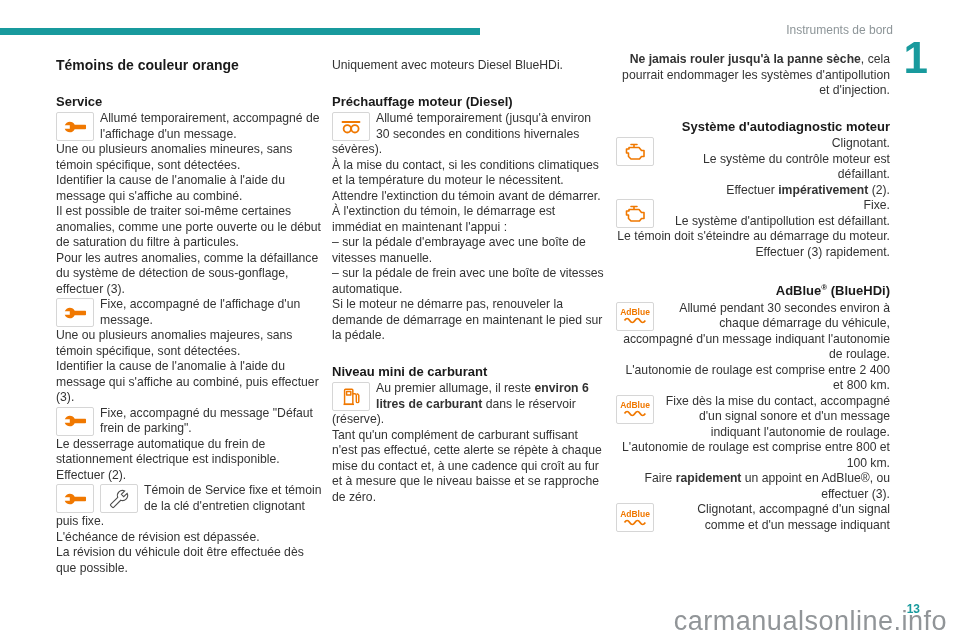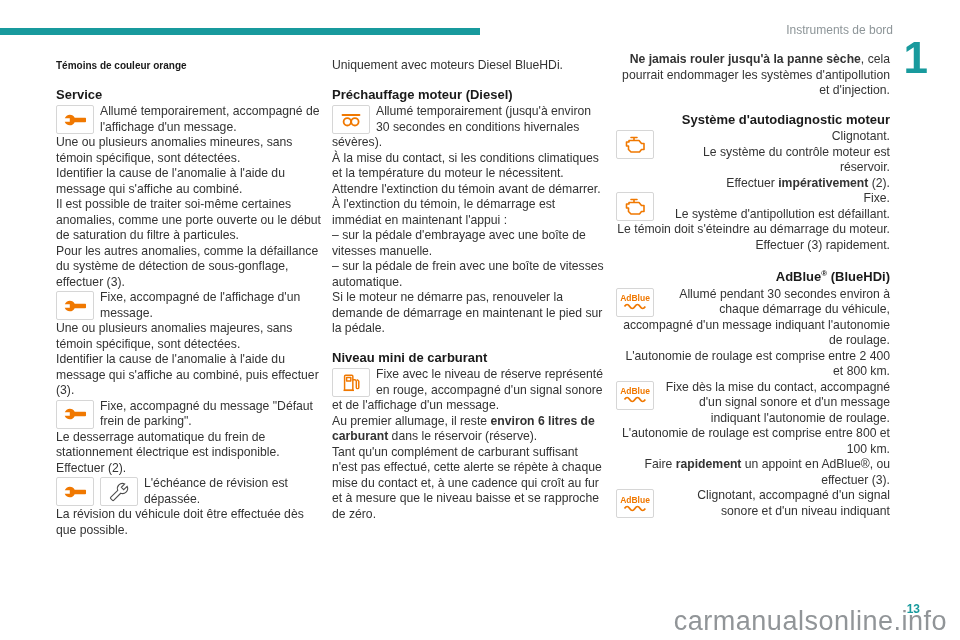--- a/index.html
+++ b/index.html
@@ -7,22 +7,22 @@
         font-family:"Liberation Sans",sans-serif;color:#333;}
   .topbar{position:absolute;left:0;top:28px;width:480px;height:7px;background:#189a9d;}
   .running-header{position:absolute;top:23px;right:67px;font-size:12px;color:#8d9598;}
   .chapter-num{position:absolute;top:36px;right:32px;font-size:44px;font-weight:800;
                color:#189a9d;line-height:1;}
   .col{position:absolute;font-size:12.2px;line-height:15.5px;color:#333;}
   .col-1{left:56px;top:58px;width:268px;}
   .col-2{left:332px;top:58px;width:274px;}
   .col-3{left:616px;top:52px;width:274px;text-align:right;}
   .col p{margin:0;}
-  .doc-title{font-size:10px;font-weight:bold;color:#1a1a1a;margin:0 0 8px 0;clear:both;}
-  .sec-h{font-size:13px;font-weight:bold;color:#1a1a1a;margin:13px 0 2px 0;clear:both;}
+  .doc-title{font-size:14px;font-weight:bold;color:#1a1a1a;margin:0 0 8px 0;clear:both;}
+  .sec-h{font-size:13px;font-weight:bold;color:#1a1a1a;margin:20px 0 2px 0;clear:both;}
   .block{clear:both;}
   .iconbox{float:left;width:38px;height:29px;margin:1px 6px 0 0;border:1px solid #d6d6d6;
            border-radius:2px;background:#fff;box-sizing:border-box;
            display:flex;align-items:center;justify-content:center;}
   b{font-weight:bold;}
   .sup{font-size:8px;vertical-align:super;}
   .page-number{position:absolute;top:602px;right:40px;font-size:12px;font-weight:bold;
                color:#189a9d;z-index:1;}
   .watermark{position:absolute;bottom:3px;right:13px;font-size:27px;color:rgba(139,143,146,0.95);
              z-index:2;letter-spacing:0.5px;}
@@ -79,20 +79,21 @@
       <span class="iconbox">
         <svg width="24" height="24" viewBox="0 0 24 24" aria-hidden="true">
           <path d="M22.7 19l-9.1-9.1c.9-2.3.4-5-1.5-6.9-2-2-5-2.4-7.4-1.3L9 6 6 9 1.6 4.7C.4 7.1.9 10.1 2.9 12.1c1.9 1.9 4.6 2.4 6.9 1.5l9.1 9.1c.4.4 1 .4 1.4 0l2.3-2.3c.5-.4.5-1.1.1-1.4z" fill="#f07800" transform="translate(12 12) scale(0.82) rotate(-45) translate(-12 -12)"></path>
         </svg>
       </span>
       <span class="iconbox">
         <svg width="24" height="24" viewBox="0 0 24 24" aria-hidden="true">
           <path d="M22.7 19l-9.1-9.1c.9-2.3.4-5-1.5-6.9-2-2-5-2.4-7.4-1.3L9 6 6 9 1.6 4.7C.4 7.1.9 10.1 2.9 12.1c1.9 1.9 4.6 2.4 6.9 1.5l9.1 9.1c.4.4 1 .4 1.4 0l2.3-2.3c.5-.4.5-1.1.1-1.4z" fill="#ffffff" stroke="#4d4d4d" stroke-width="1.4" transform="translate(12 12) scale(-0.78,0.78) translate(-12 -12)"></path>
         </svg>
       </span>
+      <p>Témoin de Service fixe et témoin de la clé d'entretien clignotant puis fixe.</p>
       <p>L'échéance de révision est dépassée.</p>
       <p>La révision du véhicule doit être effectuée dès que possible.</p>
     </div>
   </div>
 
   <div class="col col-2">
     <p>Uniquement avec moteurs Diesel BlueHDi.</p>
     <h3 class="sec-h">Préchauffage moteur (Diesel)</h3>
 
     <div class="block">
@@ -116,40 +117,39 @@
 
     <div class="block">
       <span class="iconbox">
         <svg width="22" height="22" viewBox="0 0 24 24" fill="none" stroke="#f07800" stroke-width="1.6" stroke-linejoin="round" aria-hidden="true">
           <rect x="5" y="3.5" width="9" height="16.5" rx="1"></rect>
           <rect x="7.2" y="6" width="4.6" height="3.8"></rect>
           <path d="M14 8.5h2c1 0 1.8.8 1.8 1.8v6.5c0 1.8 2.7 1.8 2.7 0V10l-1.8-1.8"></path>
           <path d="M3.8 20h11.5"></path>
         </svg>
       </span>
-      <p>Fixe avec le niveau de réserve représenté en rouge, accompagné d'un signal sonore et de l'affichage d'un message.</p>
       <p><span>Au premier allumage, il reste </span><b>environ 6 litres de carburant</b><span> dans le réservoir (réserve).</span></p>
       <p>Tant qu'un complément de carburant suffisant n'est pas effectué, cette alerte se répète à chaque mise du contact et, à une cadence qui croît au fur et à mesure que le niveau baisse et se rapproche de zéro.</p>
     </div>
   </div>
 
   <div class="col col-3">
     <p><b>Ne jamais rouler jusqu'à la panne sèche</b><span>, cela pourrait endommager les systèmes d'antipollution et d'injection.</span></p>
 
     <h3 class="sec-h">Système d'autodiagnostic moteur</h3>
 
     <div class="block">
       <span class="iconbox">
         <svg width="24" height="24" viewBox="0 0 24 24" fill="none" stroke="#f07800" stroke-width="1.6" stroke-linejoin="round" stroke-linecap="round" aria-hidden="true">
           <path d="M8 4.5h6M11 4.5V7"></path>
           <path d="M6 7.5h10l2.5 3H21v6h-2.5l-2 2.5H8l-2.5-2.5v-3.5h-2v-4H6z"></path>
         </svg>
       </span>
       <p>Clignotant.</p>
-      <p>Le système du contrôle moteur est réservoir.</p>
+      <p>Le système du contrôle moteur est défaillant.</p>
       <p><span>Effectuer </span><b>impérativement</b><span> (2).</span></p>
     </div>
 
     <div class="block">
       <span class="iconbox">
         <svg width="24" height="24" viewBox="0 0 24 24" fill="none" stroke="#f07800" stroke-width="1.6" stroke-linejoin="round" stroke-linecap="round" aria-hidden="true">
           <path d="M8 4.5h6M11 4.5V7"></path>
           <path d="M6 7.5h10l2.5 3H21v6h-2.5l-2 2.5H8l-2.5-2.5v-3.5h-2v-4H6z"></path>
         </svg>
       </span>
@@ -184,19 +184,19 @@
       <p><span>Faire </span><b>rapidement</b><span> un appoint en AdBlue®, ou effectuer (3).</span></p>
     </div>
 
     <div class="block">
       <span class="iconbox">
         <svg width="32" height="24" viewBox="0 0 32 24" aria-hidden="true">
           <text x="16" y="11" text-anchor="middle" font-size="8.5" font-weight="bold" fill="#f07800" font-family="Liberation Sans, sans-serif">AdBlue</text>
           <path d="M5.5 16.5q2.6-4 5.2 0t5.2 0 5.2 0 5.2 0" fill="none" stroke="#f07800" stroke-width="1.7"></path>
         </svg>
       </span>
-      <p>Clignotant, accompagné d'un signal sonore et d'un niveau indiquant</p>
+      <p>Clignotant, accompagné d'un signal comme et d'un message indiquant</p>
     </div>
   </div>
 
   <div class="page-number">13</div>
   <div class="watermark">carmanualsonline.info</div>
 </div>
 
 </body></html>

